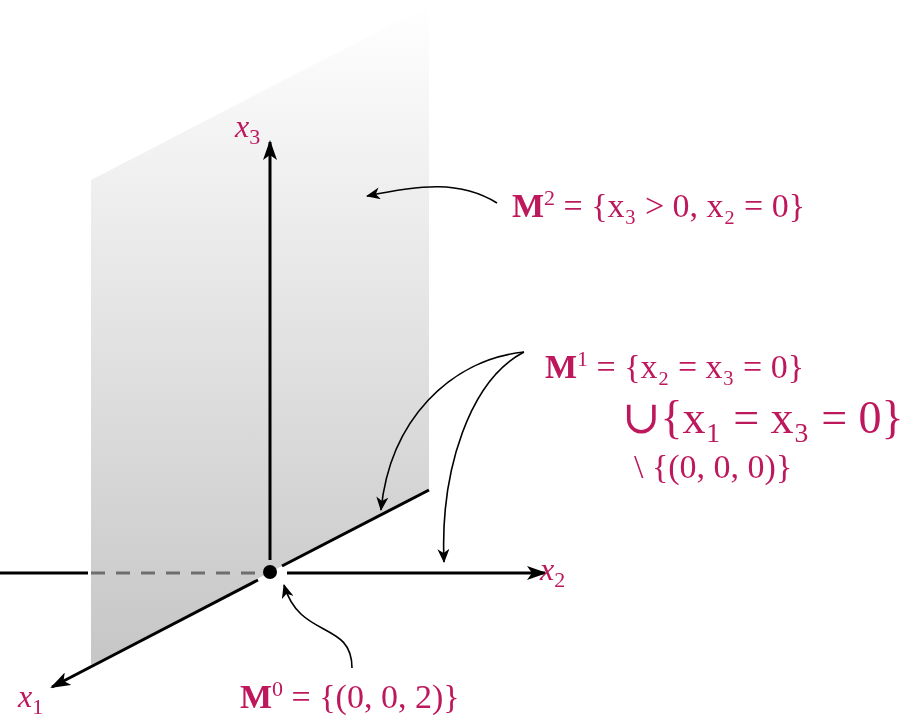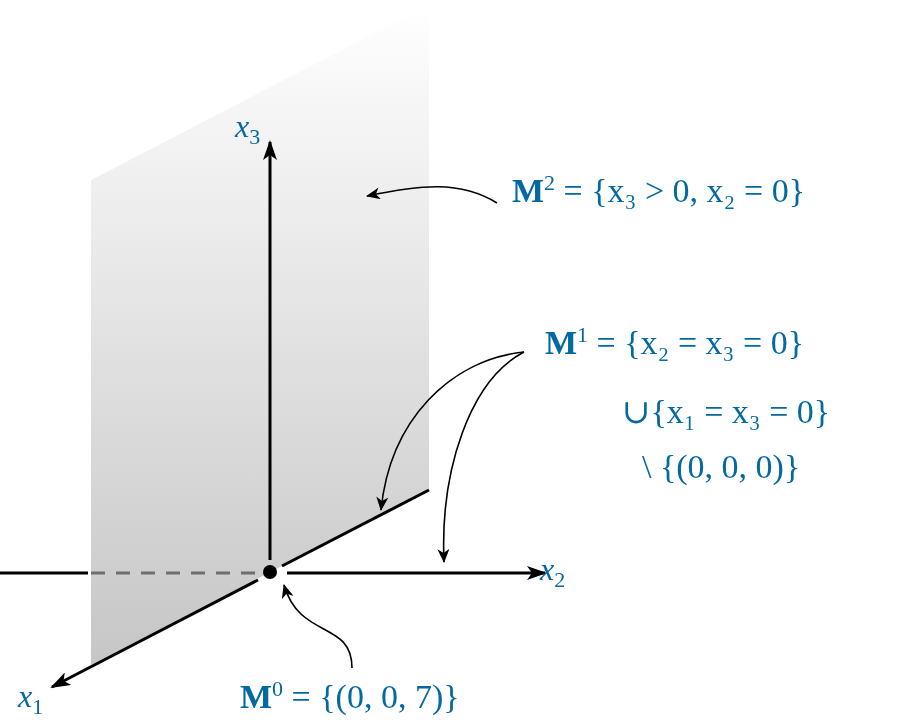--- a/index.html
+++ b/index.html
@@ -1,18 +1,18 @@
 <!DOCTYPE html>
 <html><head>
 <meta charset="utf-8">
 <style>
   html, body { margin: 0; padding: 0; background: #ffffff; }
   body { width: 916px; height: 720px; position: relative; overflow: hidden; }
   #diagram { position: absolute; left: 0; top: 0; width: 916px; height: 720px; }
-  .lbl { position: absolute; font-family: "Liberation Serif", "DejaVu Serif", serif; color: #0369a1; white-space: nowrap; line-height: 1; }
+  .lbl { position: absolute; font-family: "Liberation Serif", "DejaVu Serif", serif; color: #be185d; white-space: nowrap; line-height: 1; }
 </style>
 </head>
 <body>
 
 <svg id="diagram" viewBox="0 0 916 720" xmlns="http://www.w3.org/2000/svg">
   <defs>
     <linearGradient id="planeGrad" x1="0" y1="0" x2="0" y2="1">
       <stop offset="0" stop-color="#ffffff"></stop>
       <stop offset="0.15" stop-color="#f6f6f6"></stop>
       <stop offset="1" stop-color="#c6c6c6"></stop>
@@ -49,32 +49,32 @@
 <div class="lbl" style="left:235px; top:110px; font-size:32px;">
   <i>x</i><sub style="font-size:22px;">3</sub>
 </div>
 <div class="lbl" style="left:540px; top:553px; font-size:32px;">
   <i>x</i><sub style="font-size:22px;">2</sub>
 </div>
 <div class="lbl" style="left:18px; top:680px; font-size:32px;">
   <i>x</i><sub style="font-size:22px;">1</sub>
 </div>
 
-<div class="lbl" style="left:512px; top:172px; font-size:34px;">
+<div class="lbl" style="left:512px; top:187px; font-size:34px;">
   <b>M</b><sup style="font-size:22px;">2</sup>
   <span>= {x₃ &gt; 0, x₂ = 0}</span>
 </div>
 
-<div class="lbl" style="left:545px; top:324px; font-size:34px;">
+<div class="lbl" style="left:545px; top:348px; font-size:34px;">
   <b>M</b><sup style="font-size:22px;">1</sup>
   <span>= {x₂ = x₃ = 0}</span>
 </div>
-<div class="lbl" style="left:622px; top:395px; font-size:34px;">
+<div class="lbl" style="left:622px; top:395px; font-size:46px;">
   <span>∪{x₁ = x₃ = 0}</span>
 </div>
-<div class="lbl" style="left:634px; top:450px; font-size:34px;margin-left:8px;">
+<div class="lbl" style="left:634px; top:450px; font-size:34px;">
   <span>\ {(0, 0, 0)}</span>
 </div>
 
 <div class="lbl" style="left:240px; top:678px; font-size:34px;">
   <b>M</b><sup style="font-size:22px;">0</sup>
-  <span>= {(0, 0, 7)}</span>
+  <span>= {(0, 0, 2)}</span>
 </div>
 
 </body></html>

